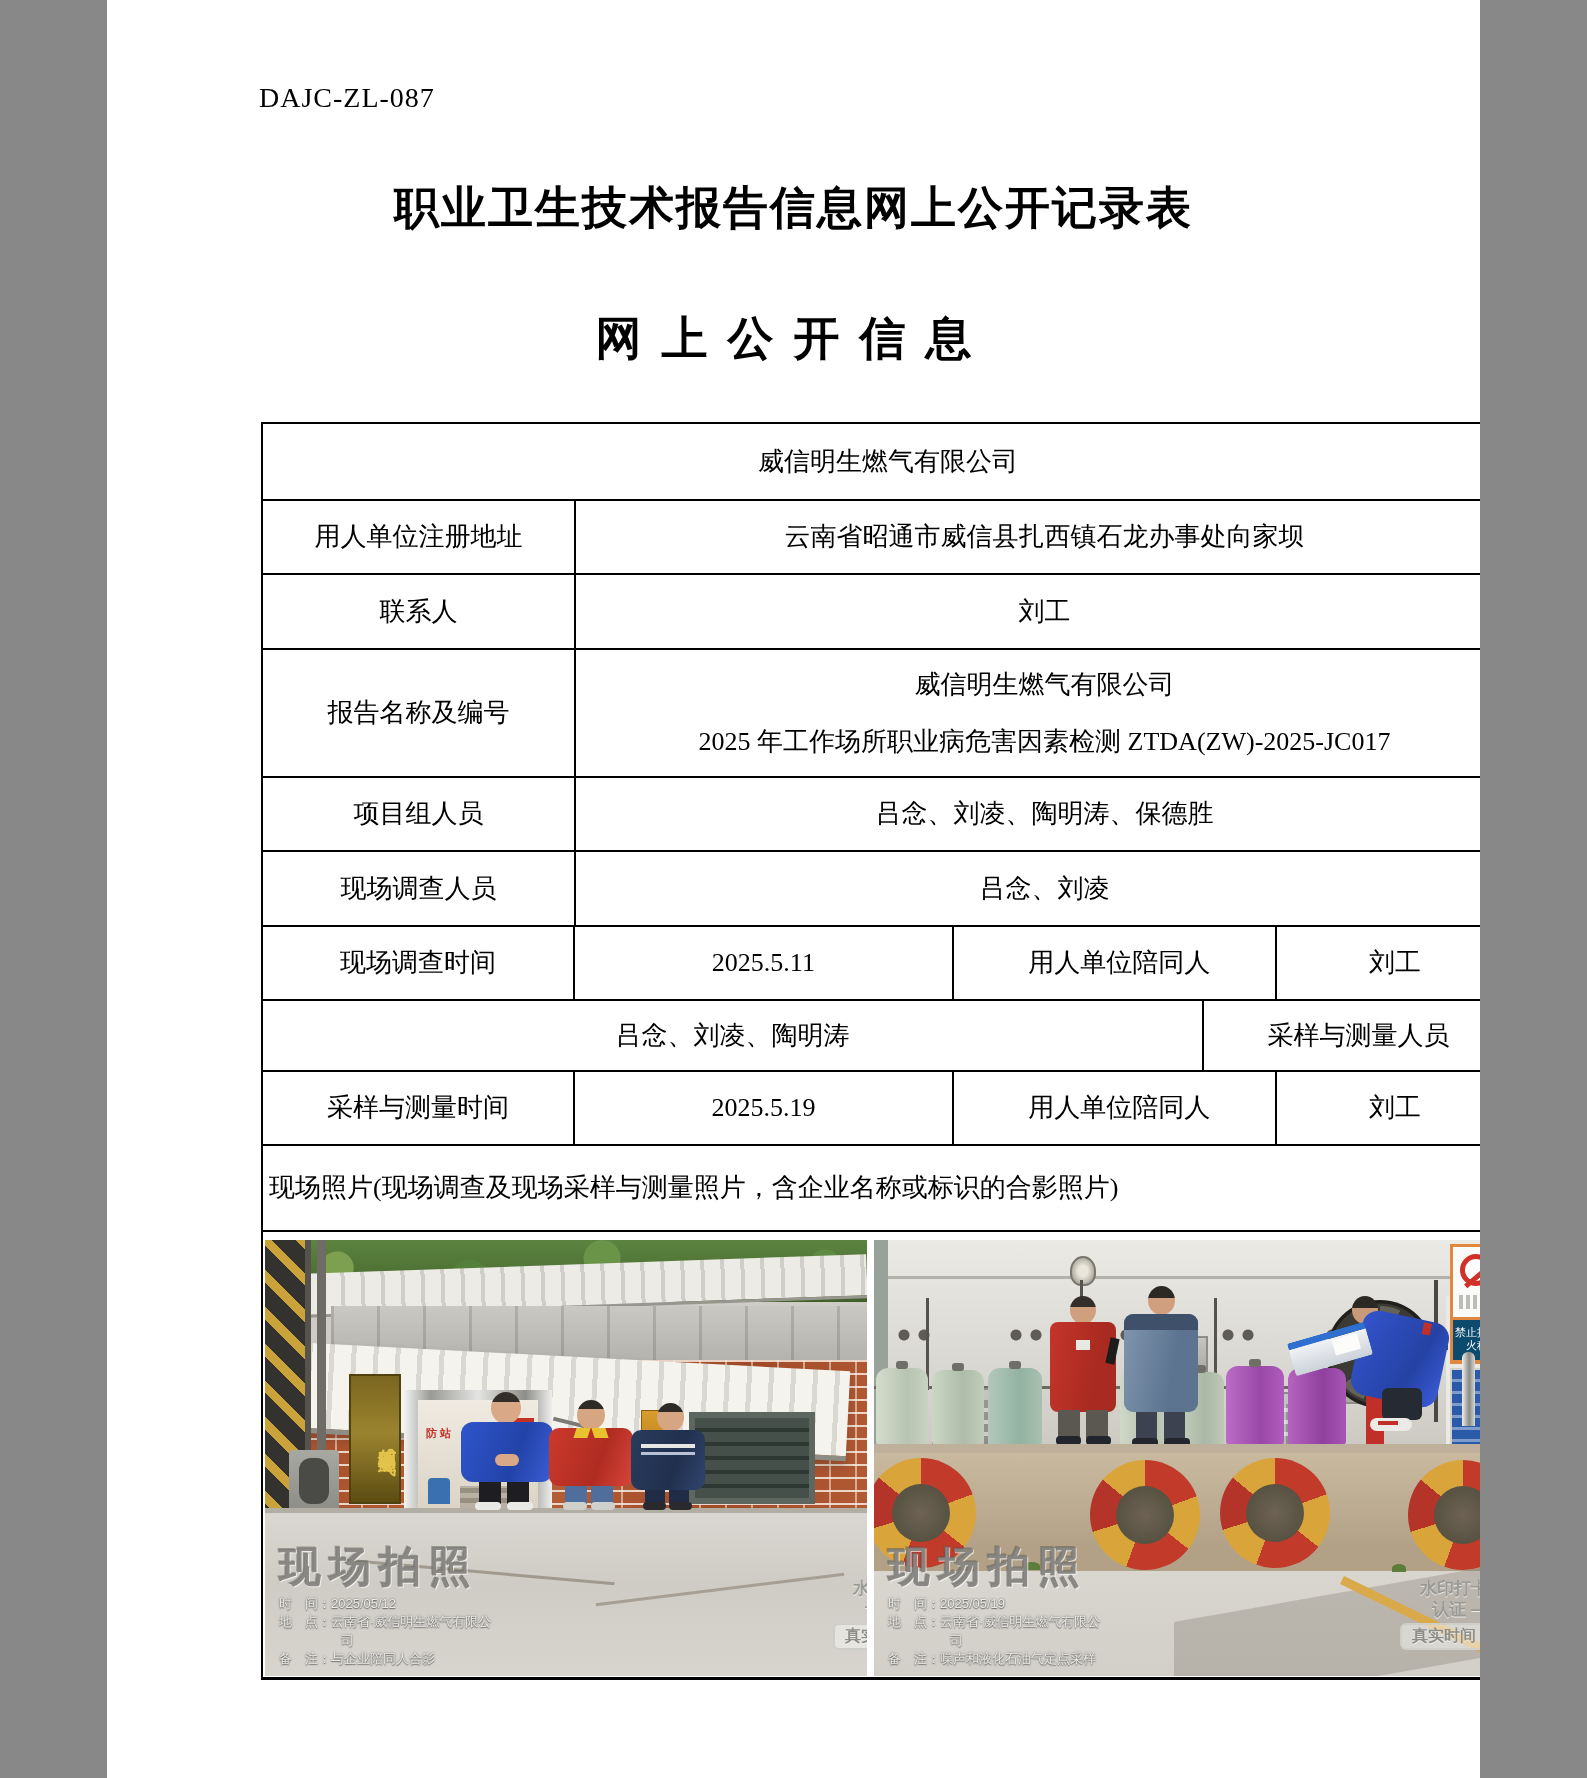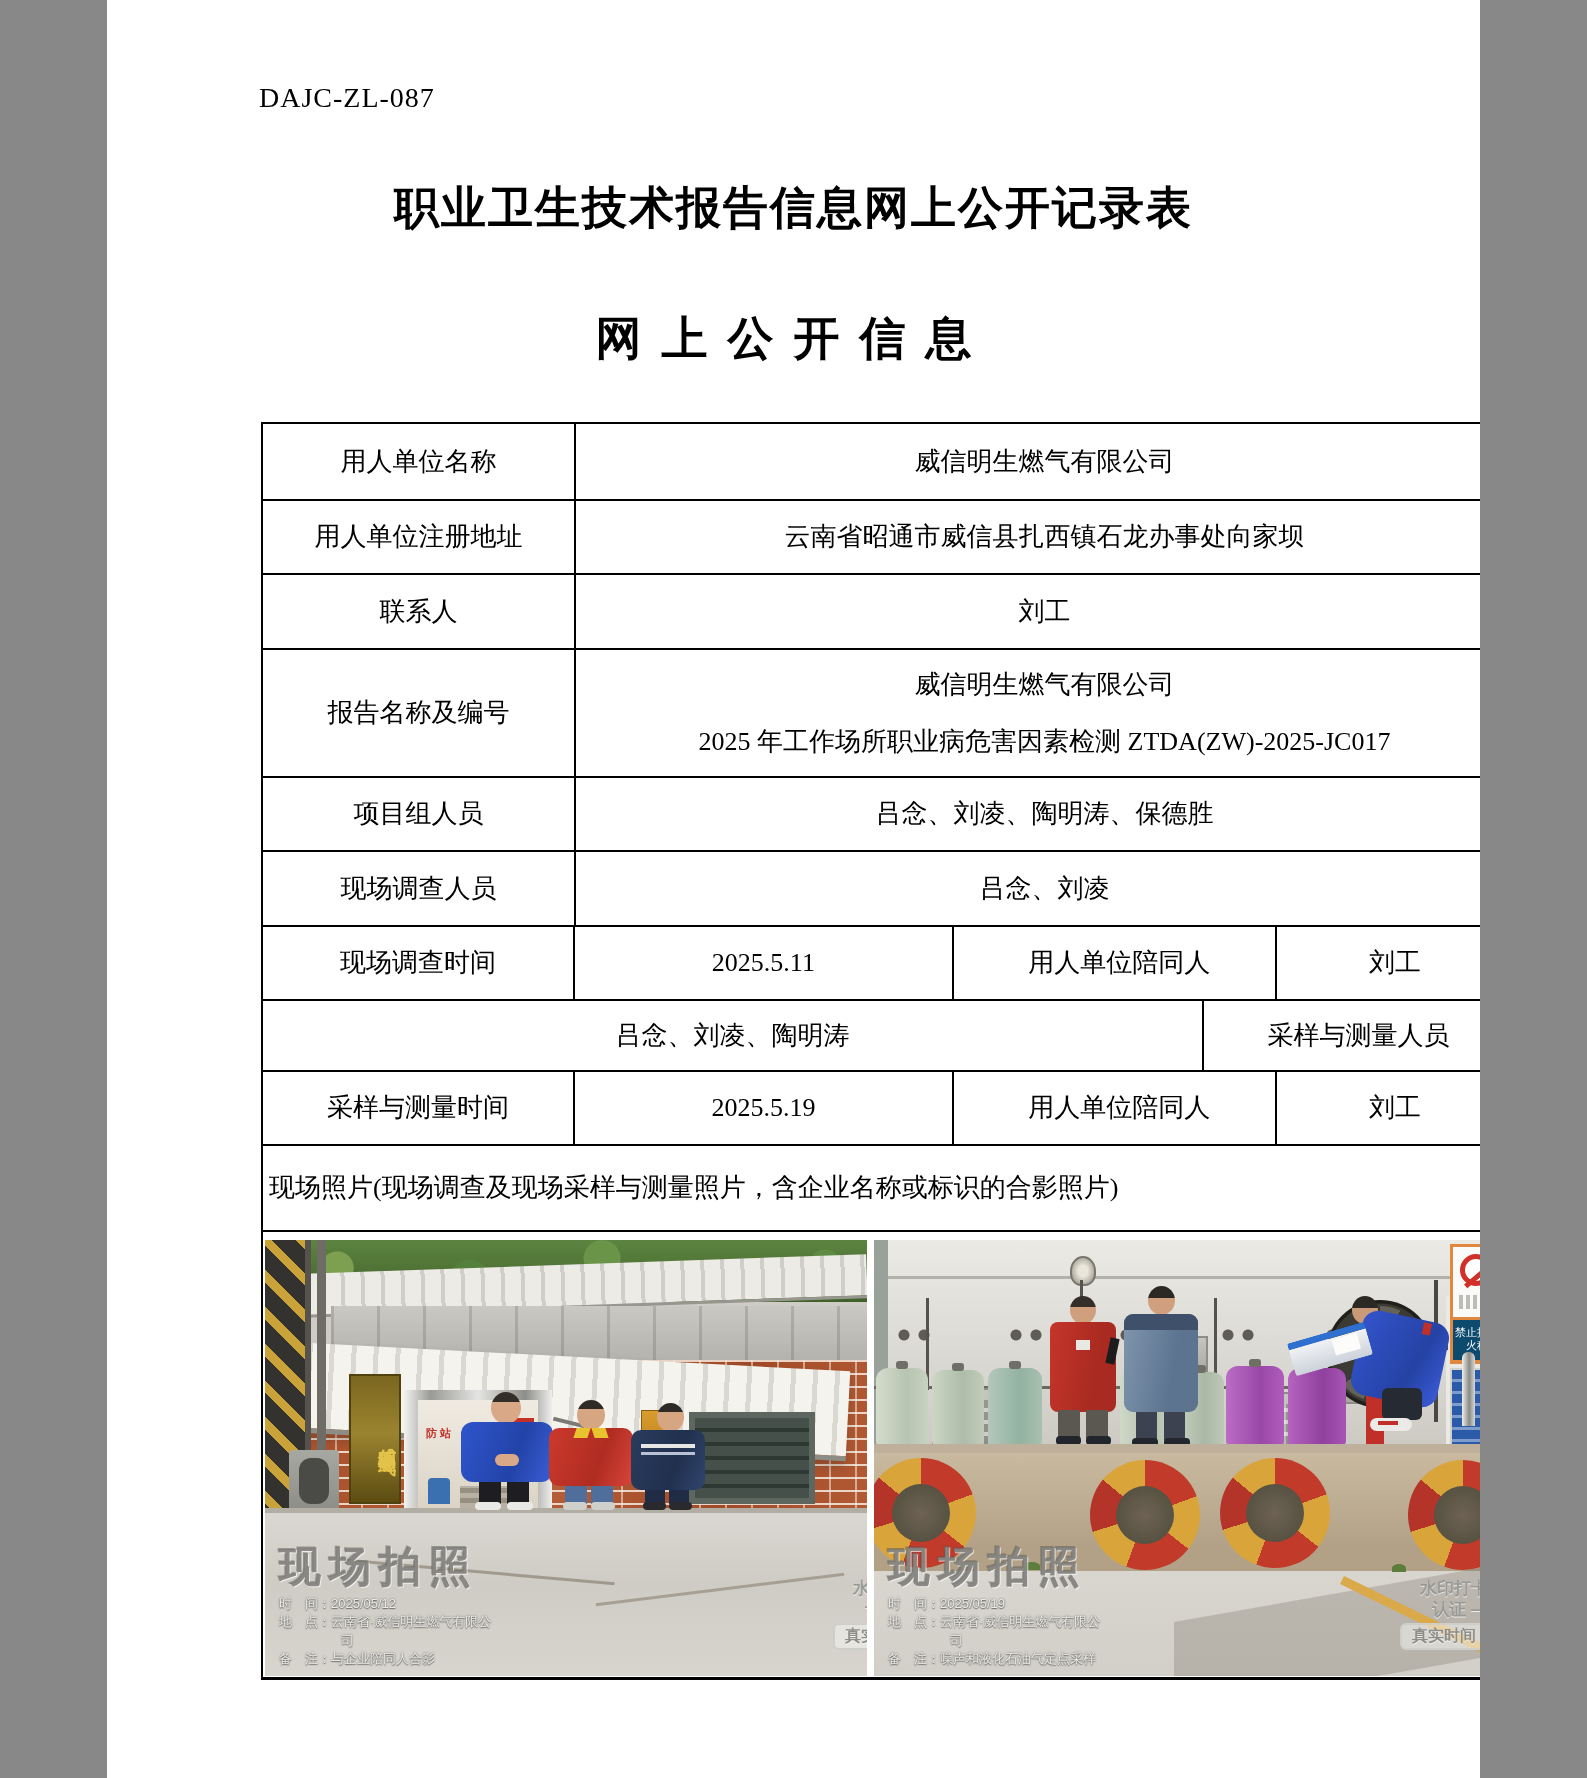--- a/index.html
+++ b/index.html
@@ -79,21 +79,20 @@
 
 <div class="page">
 
   <div class="doccode">DAJC-ZL-087</div>
   <div class="title">职业卫生技术报告信息网上公开记录表</div>
   <div class="subtitle">网上公开信息</div>
 
   <div class="tbl">
 
     <div class="row" style="height:75px">
-      <div class="cell c-label">用人单位名称</div>
       <div class="cell c-value">威信明生燃气有限公司</div>
     </div>
 
     <div class="row" style="height:74px">
       <div class="cell c-label">用人单位注册地址</div>
       <div class="cell c-value">云南省昭通市威信县扎西镇石龙办事处向家坝</div>
     </div>
 
     <div class="row" style="height:75px">
       <div class="cell c-label">联系人</div>

